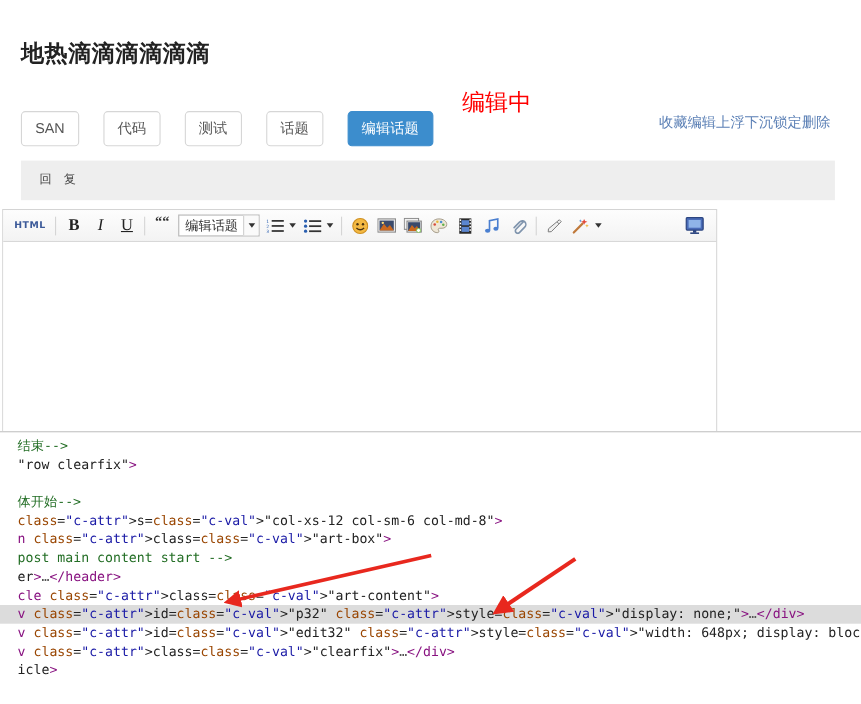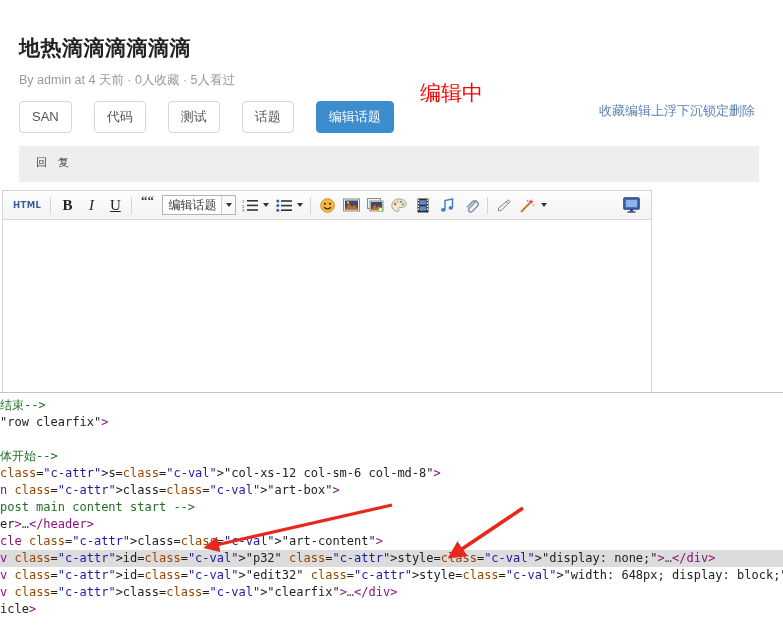--- a/index.html
+++ b/index.html
@@ -253,21 +253,21 @@
     padding-top: 4px;
     font-family: "DejaVu Sans Mono", "Liberation Mono", monospace;
     font-size: 12px;
     line-height: 17px;
     color: #222;
     white-space: nowrap;
   }
   .cl {
     position: relative;
     height: 17px;
-    padding-left: 0px;
+    padding-left: 16px;
     white-space: pre;
     overflow: hidden;
   }
   .cl.hl { background: #dcdcdc; }
   .c-comment { color: #236e25; }
   .c-tag { color: #881280; }
   .c-attr { color: #994500; }
   .c-val { color: #1a1aa6; }
   .c-ell { color: #555; }
 
@@ -282,21 +282,20 @@
 </style>
 </head>
 <body>
 
 <div id="root">
 
   <div class="page">
 
     <div class="post-title">地热滴滴滴滴滴滴</div>
 
-    <div class="post-meta">By admin at 4 天前 · 0人收藏 · 5人看过</div>
 
     <div class="editing-flag">编辑中</div>
 
     <div class="action-links">
       <a href="#">收藏编辑上浮下沉锁定删除</a>
     </div>
 
     <div class="tag-row">
       <button class="tag-btn">SAN</button>
       <button class="tag-btn">代码</button>

